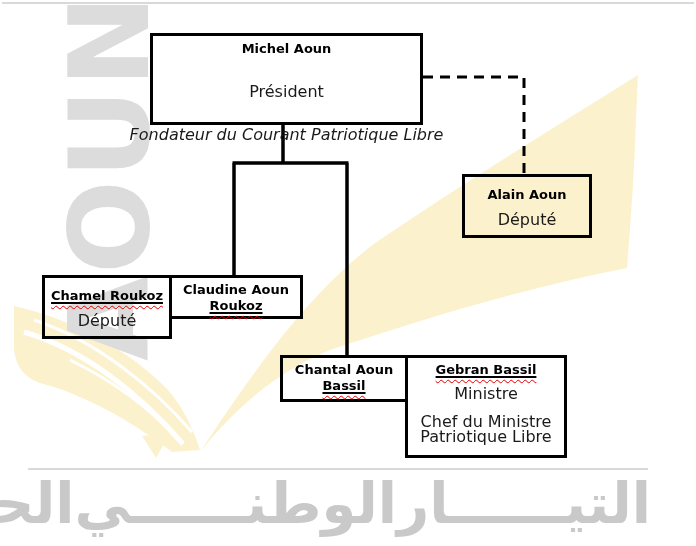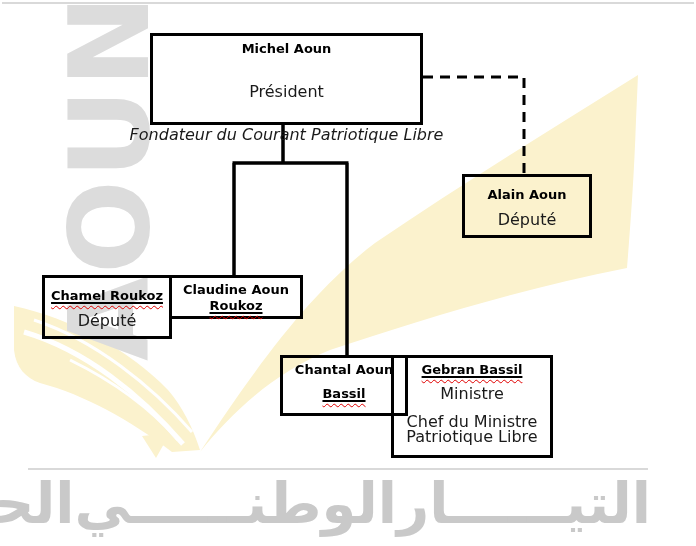--- a/index.html
+++ b/index.html
@@ -28,22 +28,22 @@
   .node .name{font-weight:bold;font-size:13px;line-height:16px;}
   .node .role{font-size:16px;line-height:16px;color:#1a1a1a;white-space:nowrap;}
   #node-michel{left:150px;top:33px;width:273px;height:92px;padding-top:5px;gap:16px;}
   #node-michel .role1{margin-top:11px;}
   #node-michel .role2{margin-top:11px;font-style:italic;}
   #node-alain{left:462px;top:174px;width:130px;height:64px;padding-top:10px;}
   #node-alain .role1{margin-top:9px;}
   #node-chamel{left:42px;top:275px;width:130px;height:64px;padding-top:10px;}
   #node-chamel .role1{margin-top:9px;}
   #node-claudine{left:169px;top:275px;width:134px;height:44px;padding-top:4px;}
-  #node-chantal{left:280px;top:355px;width:128px;height:61px;padding-top:4px;gap:8px;}
-  #node-gebran{left:391px;top:355px;width:162px;height:103px;padding-top:4px;}
+  #node-chantal{left:280px;top:355px;width:128px;height:47px;padding-top:4px;}
+  #node-gebran{left:405px;top:355px;width:162px;height:103px;padding-top:4px;}
   #node-gebran .role1{margin-top:8px;text-align:center;}
   #node-gebran .role2{margin-top:12px;line-height:15px;}
   
   .u-solid{text-decoration:underline;text-decoration-thickness:2px;text-underline-offset:2px;}
   .squiggle{
     text-decoration:underline wavy #e00000;text-decoration-thickness:1px;
     text-underline-offset:5px;text-decoration-skip-ink:none;
   }
   
   #footer-rule{left:28px;top:468px;width:620px;height:2px;z-index:2;}

